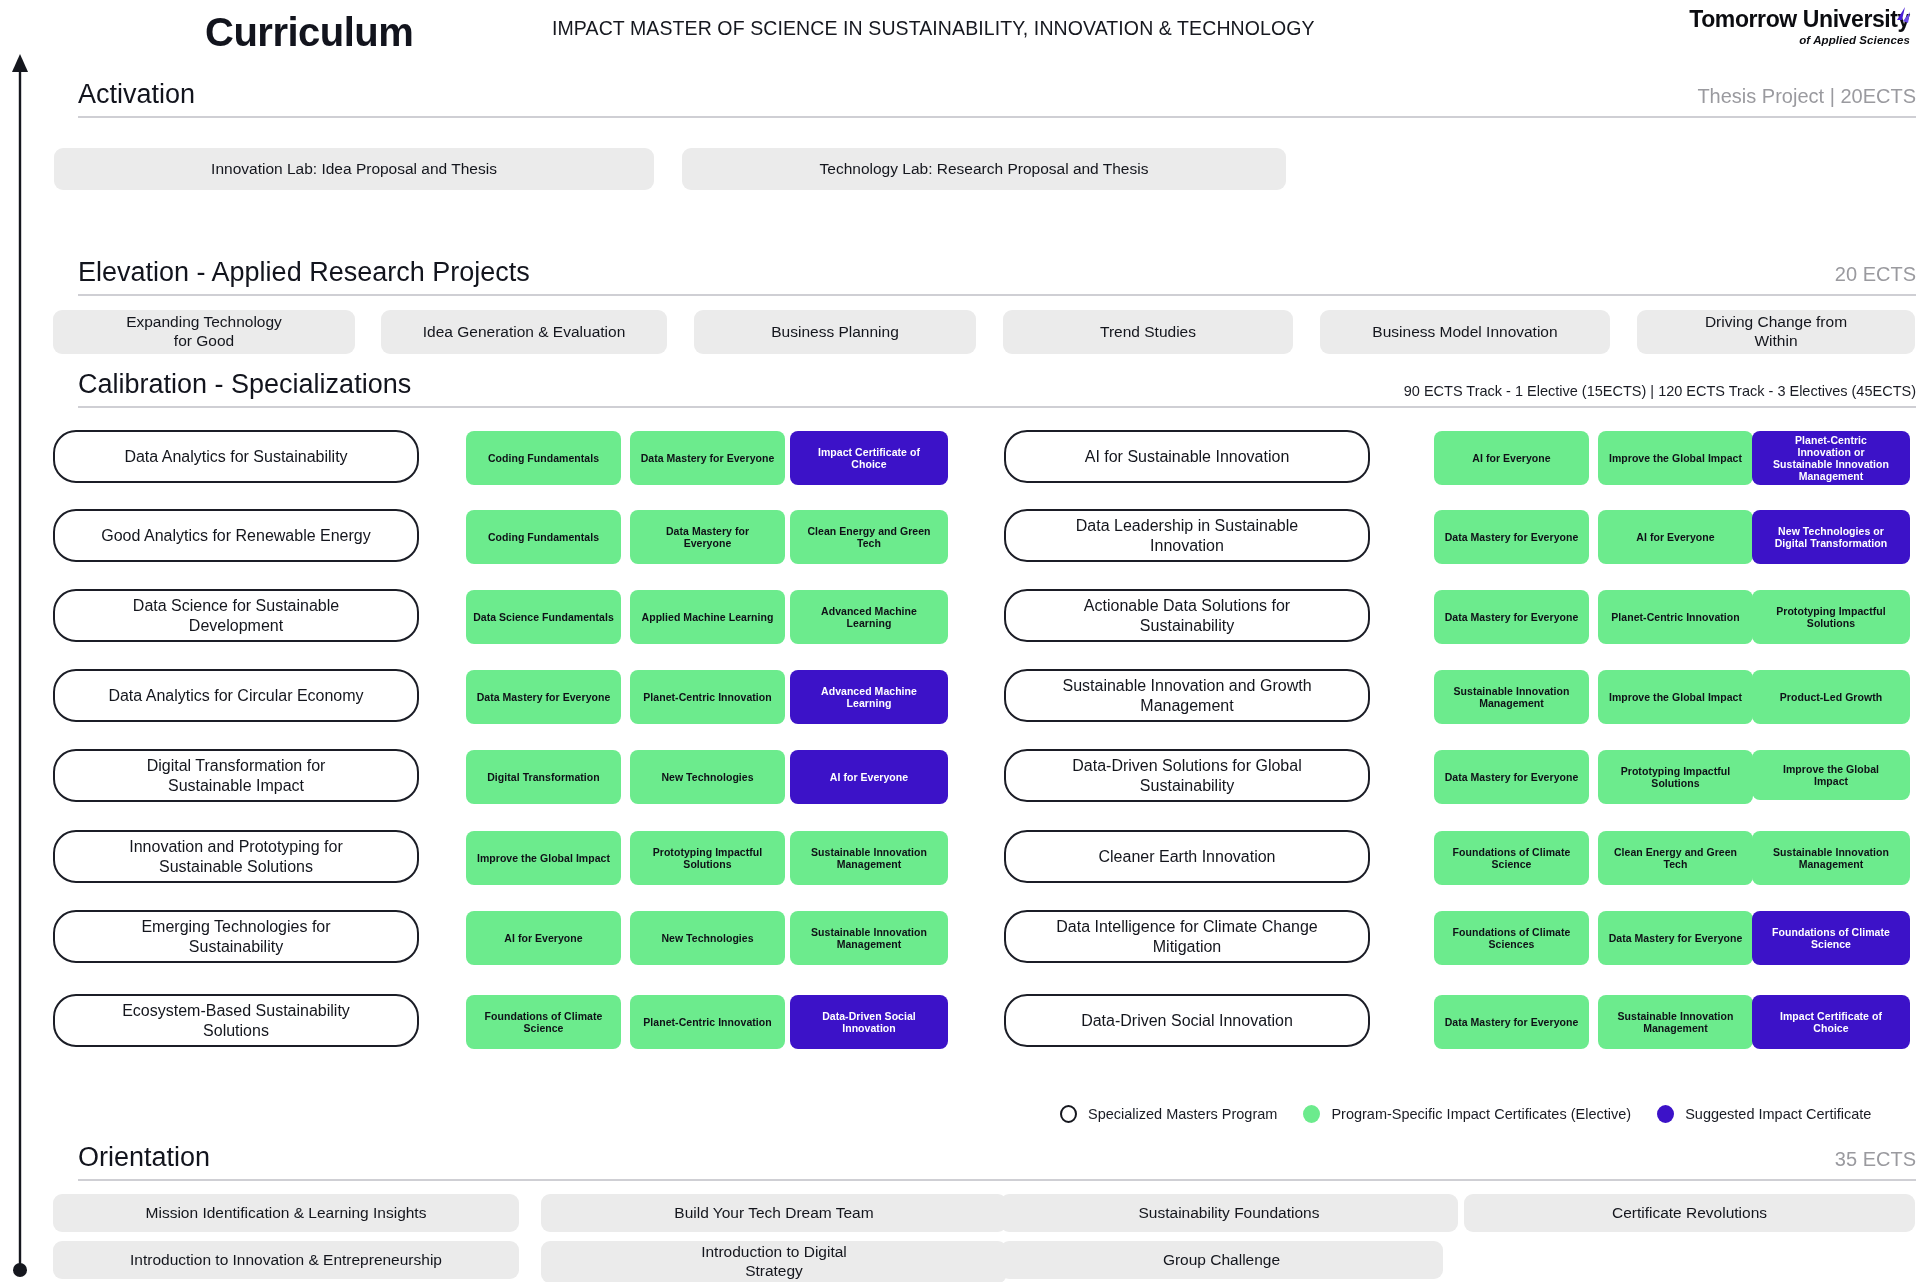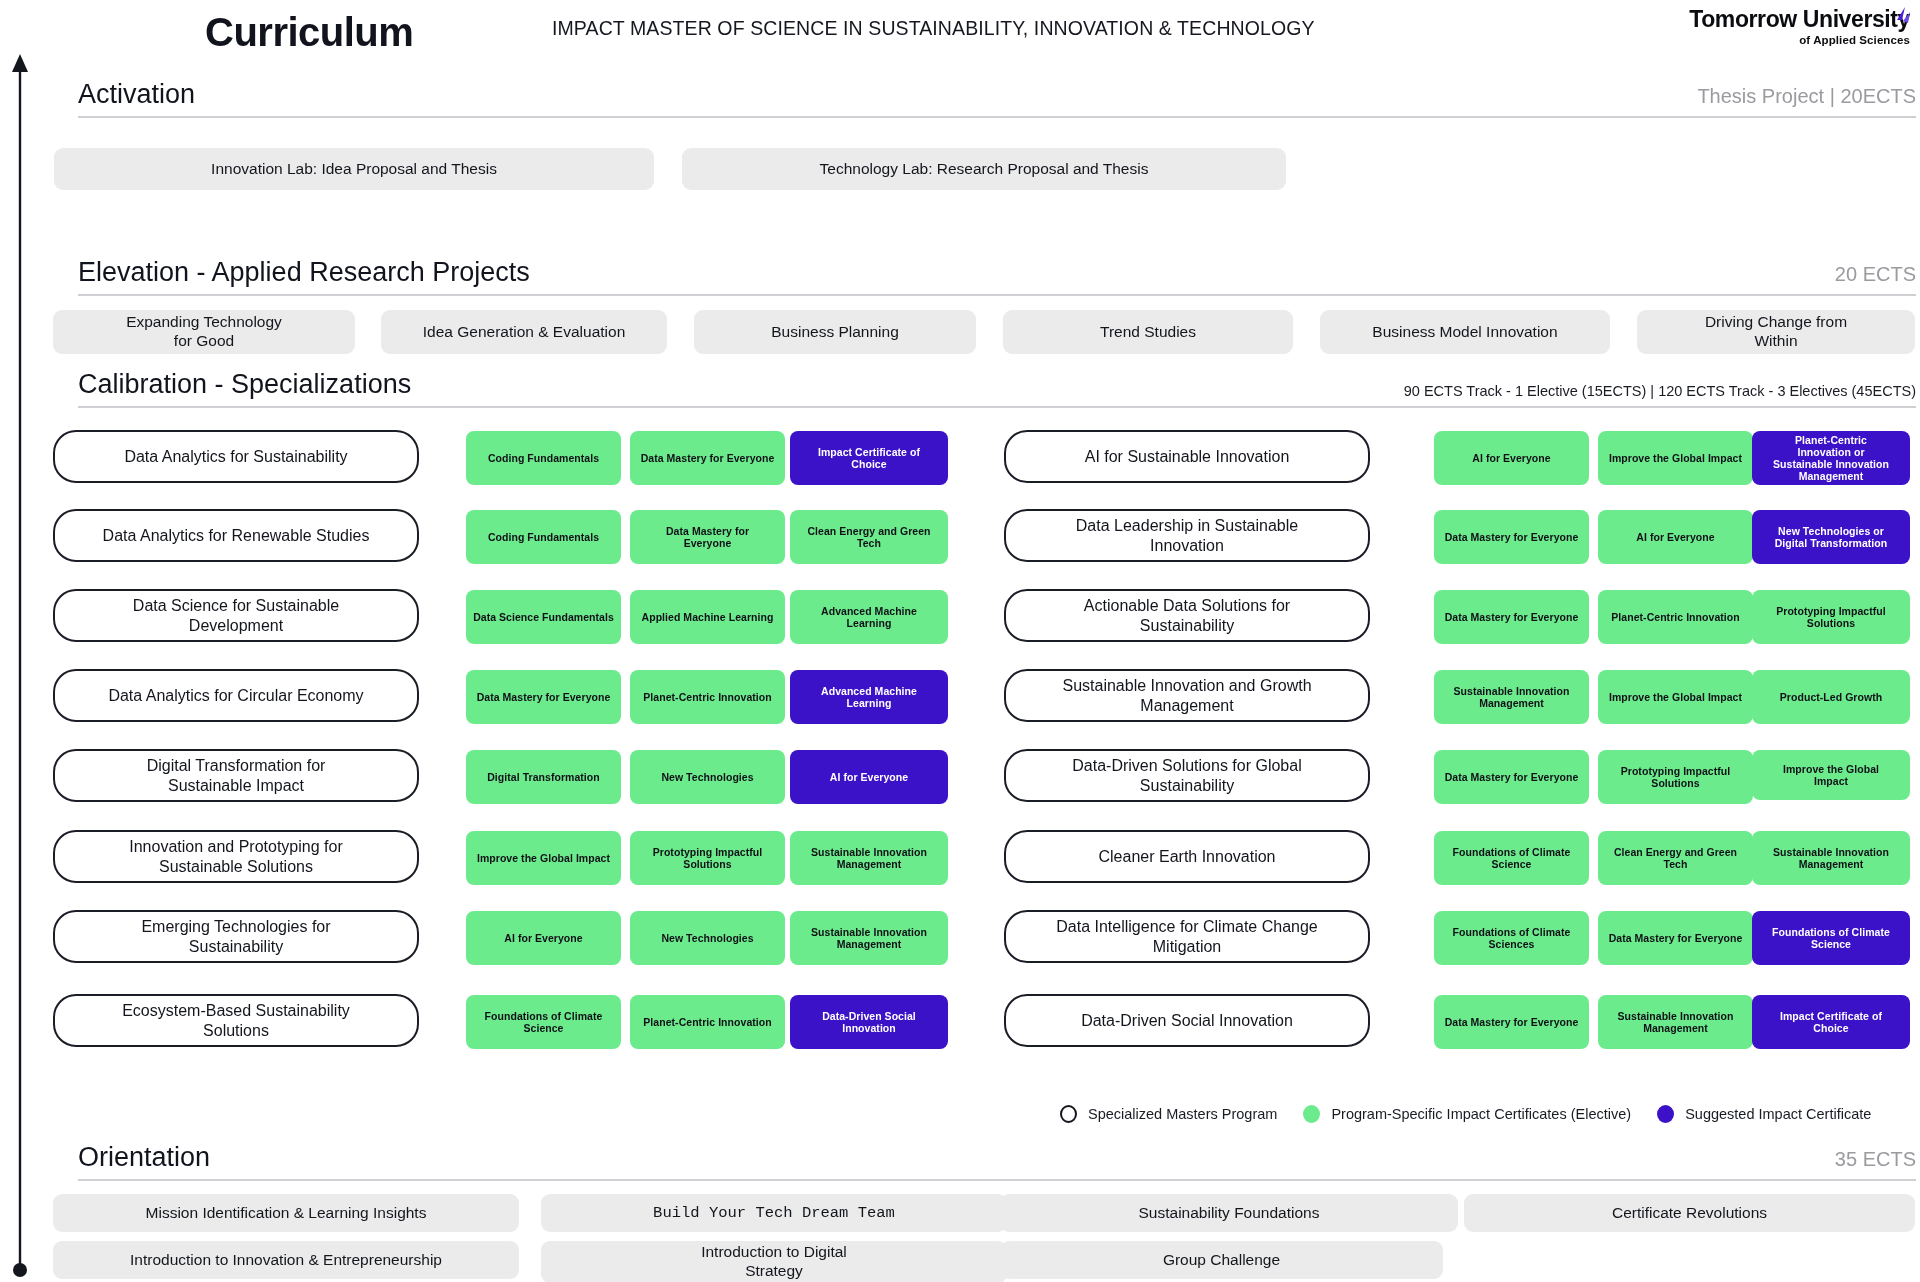--- a/index.html
+++ b/index.html
@@ -18,21 +18,21 @@
     position: absolute; left: 205px; top: 10px;
     font-size: 40px; font-weight: 700; letter-spacing: -0.5px;
   }
   .program-title {
     position: absolute; left: 552px; top: 17px;
     font-size: 19.5px; font-weight: 400; letter-spacing: 0.1px;
     color: #16181f;
   }
   .logo { position: absolute; right: 10px; top: 6px; width: 250px; text-align: right; }
   .logo-main { font-size: 23px; font-weight: 700; letter-spacing: -0.4px; color: #0b0c10; white-space: nowrap; }
-  .logo-sub { font-size: 11.5px; font-weight: 700; color: #0b0c10; margin-top: 1px; letter-spacing: 0.1px; }
+  .logo-sub { font-size: 11.5px; font-weight: 700; color: #0b0c10; margin-top: 1px; letter-spacing: 0.1px; font-style: italic; }
   .logo-mark { position: absolute; right: 0px; top: -2px; }
 
   
   .spine { position: absolute; left: 9px; top: 52px; width: 22px; height: 1228px; }
 
   
   .section-head { position: absolute; }
   .section-name { position: absolute; left: 0; bottom: 8px; font-size: 27px; font-weight: 500; color: #12141d; white-space: nowrap; }
   .section-right { position: absolute; right: 0; bottom: 10px; font-size: 20px; font-weight: 400; color: #9a9a9f; white-space: nowrap; }
   .section-right.small { font-size: 14.5px; bottom: 9px; color: #1a1c24; }
@@ -129,21 +129,21 @@
     </div>
 
   <div class="section-head" style="left:78px; top:370px; width:1838px; height:38px;">
     <div class="section-name">Calibration - Specializations</div>
     <div class="section-right small">90 ECTS Track - 1 Elective (15ECTS) | 120 ECTS Track - 3 Electives (45ECTS)</div>
     <div class="rule"></div>
   </div>
 
   <div id="left-group">
       <div class="spec-card" style="left: 53px; top: 430px; width: 366px; height: 53px;">Data Analytics for Sustainability</div>
-      <div class="spec-card" style="left: 53px; top: 509px; width: 366px; height: 53px;">Data Analytics for Renewable Studies</div>
+      <div class="spec-card" style="left: 53px; top: 509px; width: 366px; height: 53px;">Good Analytics for Renewable Energy</div>
       <div class="spec-card" style="left: 53px; top: 589px; width: 366px; height: 53px;">Data Science for Sustainable<br>Development</div>
       <div class="spec-card" style="left: 53px; top: 669px; width: 366px; height: 53px;">Data Analytics for Circular Economy</div>
       <div class="spec-card" style="left: 53px; top: 749px; width: 366px; height: 53px;">Digital Transformation for<br>Sustainable Impact</div>
       <div class="spec-card" style="left: 53px; top: 830px; width: 366px; height: 53px;">Innovation and Prototyping for<br>Sustainable Solutions</div>
       <div class="spec-card" style="left: 53px; top: 910px; width: 366px; height: 53px;">Emerging Technologies for<br>Sustainability</div>
       <div class="spec-card" style="left: 53px; top: 994px; width: 366px; height: 53px;">Ecosystem-Based Sustainability<br>Solutions</div>
       <div class="chip green" style="left: 466px; top: 431px; width: 155px; height: 54px;">Coding Fundamentals</div>
       <div class="chip green" style="left: 630px; top: 431px; width: 155px; height: 54px;">Data Mastery for Everyone</div>
       <div class="chip purple" style="left: 790px; top: 431px; width: 158px; height: 54px;">Impact Certificate of<br>Choice</div>
       <div class="chip green" style="left: 466px; top: 510px; width: 155px; height: 54px;">Coding Fundamentals</div>
@@ -218,21 +218,21 @@
       </div>
     </div>
 
   <div class="section-head" style="left:78px; top:1143px; width:1838px; height:38px;">
     <div class="section-name">Orientation</div>
     <div class="section-right">35 ECTS</div>
     <div class="rule"></div>
   </div>
   <div id="orientation-pills">
       <div class="pill" style="left: 53px; top: 1194px; width: 466px; height: 38px;">Mission Identification &amp; Learning Insights</div>
-      <div class="pill" style="left: 541px; top: 1194px; width: 466px; height: 38px; font-family: Liberation Mono, monospace;">Build Your Tech Dream Team</div>
+      <div class="pill" style="left: 541px; top: 1194px; width: 466px; height: 38px;">Build Your Tech Dream Team</div>
       <div class="pill" style="left: 1000px; top: 1194px; width: 458px; height: 38px;">Sustainability Foundations</div>
       <div class="pill" style="left: 1464px; top: 1194px; width: 451px; height: 38px;">Certificate Revolutions</div>
       <div class="pill" style="left: 53px; top: 1241px; width: 466px; height: 38px;">Introduction to Innovation &amp; Entrepreneurship</div>
       <div class="pill" style="left: 541px; top: 1241px; width: 466px; height: 42px;">Introduction to Digital<br>Strategy</div>
       <div class="pill" style="left: 1000px; top: 1241px; width: 443px; height: 38px;">Group Challenge</div>
     </div>
 
 </div>
 
 </body></html>

